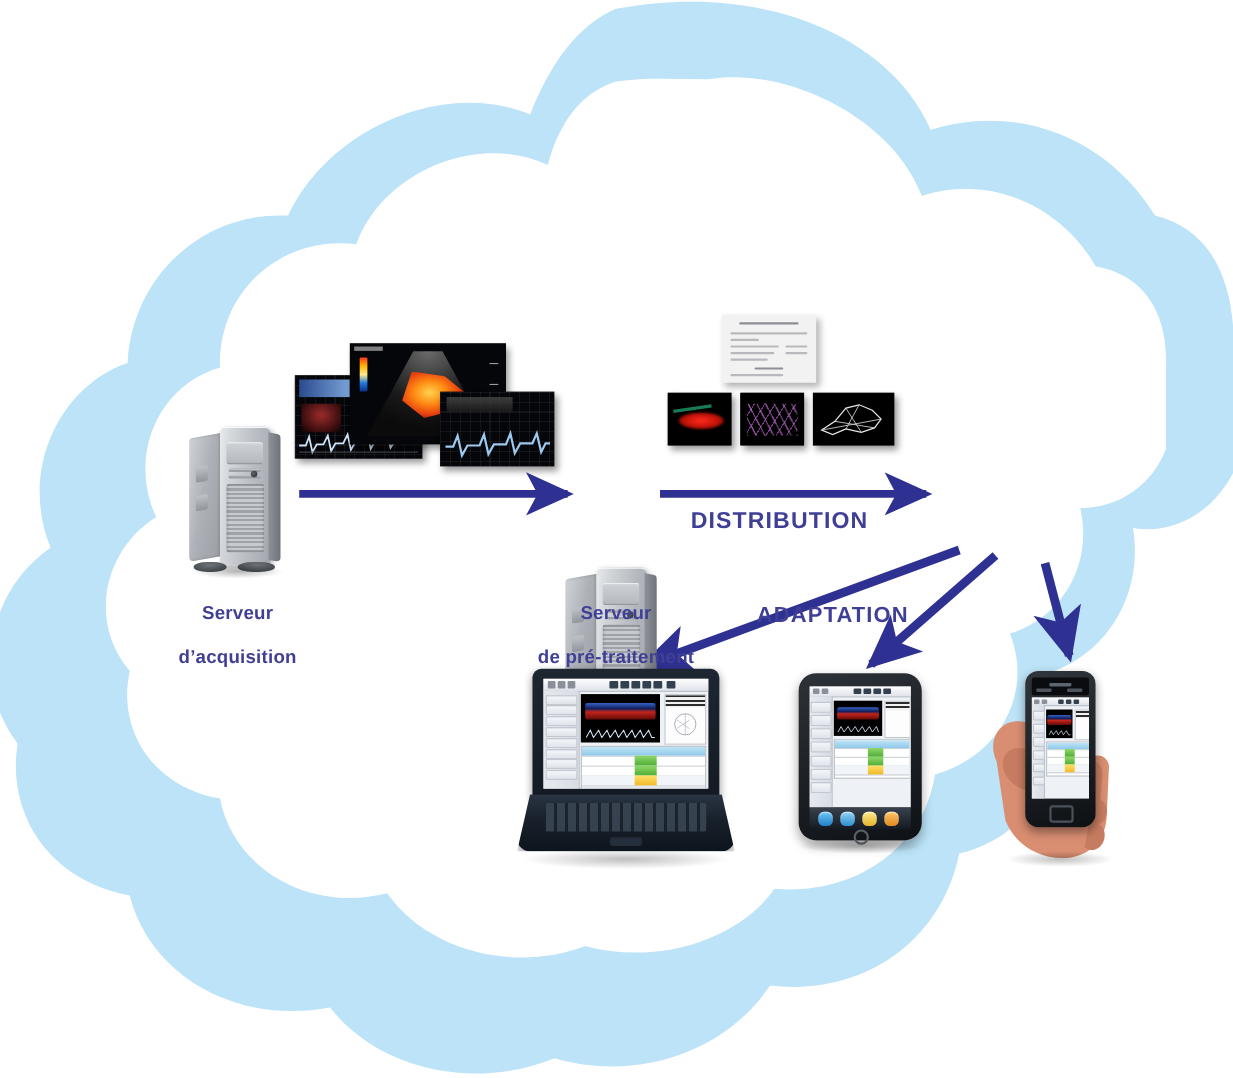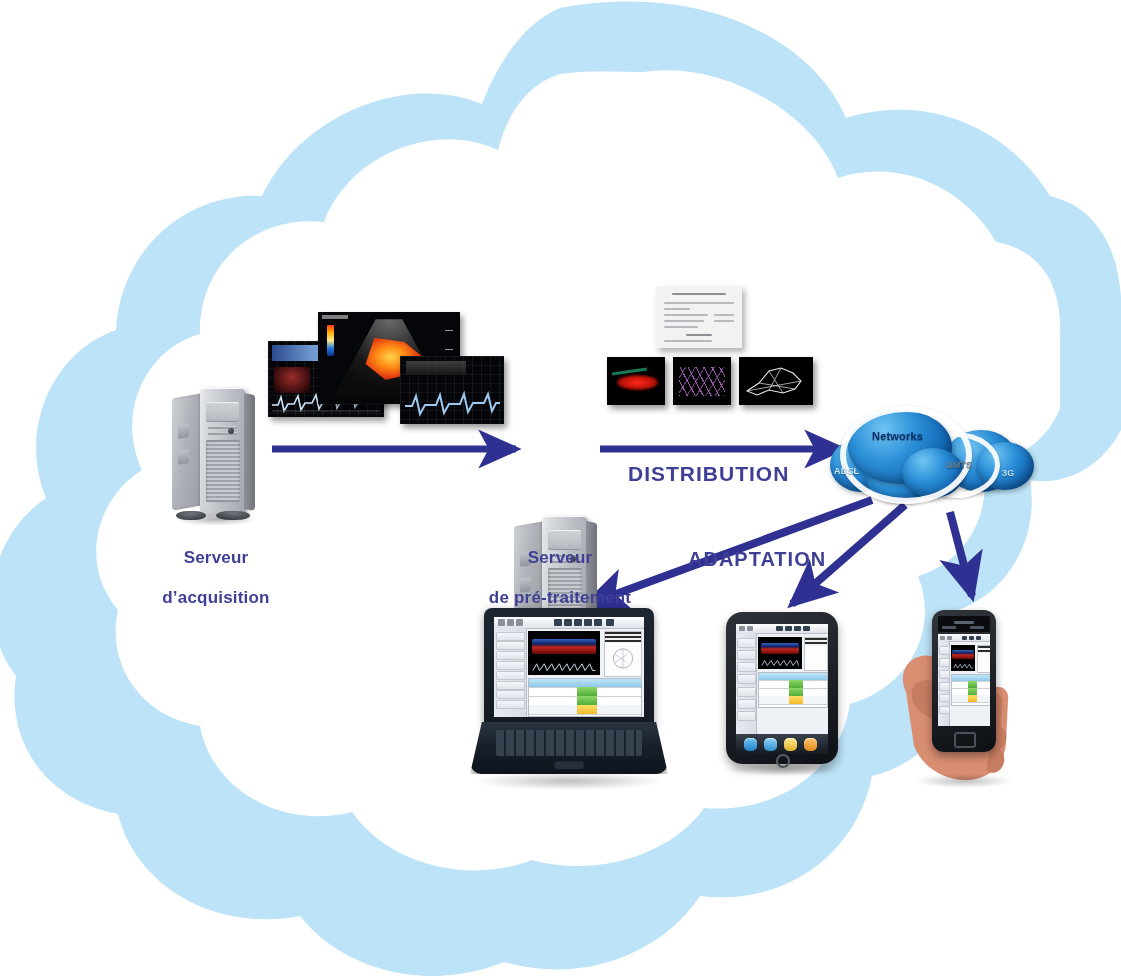--- a/index.html
+++ b/index.html
@@ -298,34 +298,20 @@
     <div class="srv-right"></div>
     <div class="srv-foot" style="left:4px;width:30px;"></div>
     <div class="srv-foot" style="left:44px;width:34px;"></div>
     <div class="srv-shadow"></div>
   </div>
   <div class="srv-label" style="left:468px;top:528px;width:184px;">
     <span>Serveur</span><br>
     <span>de pré-traitement</span>
   </div>
 
-  <div class="netcloud" style="left:826px;top:404px;width:210px;height:110px;">
-    <div class="cl-lobe" style="left:118px;top:26px;width:74px;height:62px;"></div>
-    <div class="cl-lobe" style="left:150px;top:38px;width:58px;height:48px;"></div>
-    <div class="cl-lobe" style="left:4px;top:34px;width:62px;height:54px;"></div>
-    <div class="cl-lobe" style="left:40px;top:52px;width:70px;height:46px;"></div>
-    <div class="cl-ring" style="left:86px;top:28px;width:78px;height:56px;"></div>
-    <div class="cl-lobe" style="left:22px;top:6px;width:104px;height:74px;"></div>
-    <div class="cl-lobe" style="left:76px;top:44px;width:62px;height:50px;"></div>
-    <div class="cl-ring" style="left:14px;top:2px;width:120px;height:86px;border-width:6px;"></div>
-    <div class="cl-text" style="left:46px;top:26px;font-size:11px;color:#0b2f6b;">Networks</div>
-    <div class="cl-text" style="left:8px;top:62px;font-size:9px;color:#d5e9f8;">ADSL</div>
-    <div class="cl-text" style="left:120px;top:56px;font-size:9px;color:#6e7a88;">UMTS</div>
-    <div class="cl-text" style="left:176px;top:64px;font-size:9px;color:#c4deef;">3G</div>
-  </div>
 
   <div class="node" style="left:470px;top:608px;width:198px;height:180px;">
     <div class="laptop-lid" style="left:14px;top:0;width:170px;height:118px;"></div>
     <div class="screen-app" style="left:24px;top:9px;width:150px;height:100px;">
       <div class="app-toolbar" style="height:11px;">
         <div class="tb-btn" style="left:4px;width:7px;height:7px;"></div>
         <div class="tb-btn" style="left:13px;width:7px;height:7px;"></div>
         <div class="tb-btn" style="left:22px;width:7px;height:7px;"></div>
         <div class="tb-btn" style="left:60px;width:8px;height:7px;background:#33404f;"></div>
         <div class="tb-btn" style="left:70px;width:8px;height:7px;background:#33404f;"></div>

